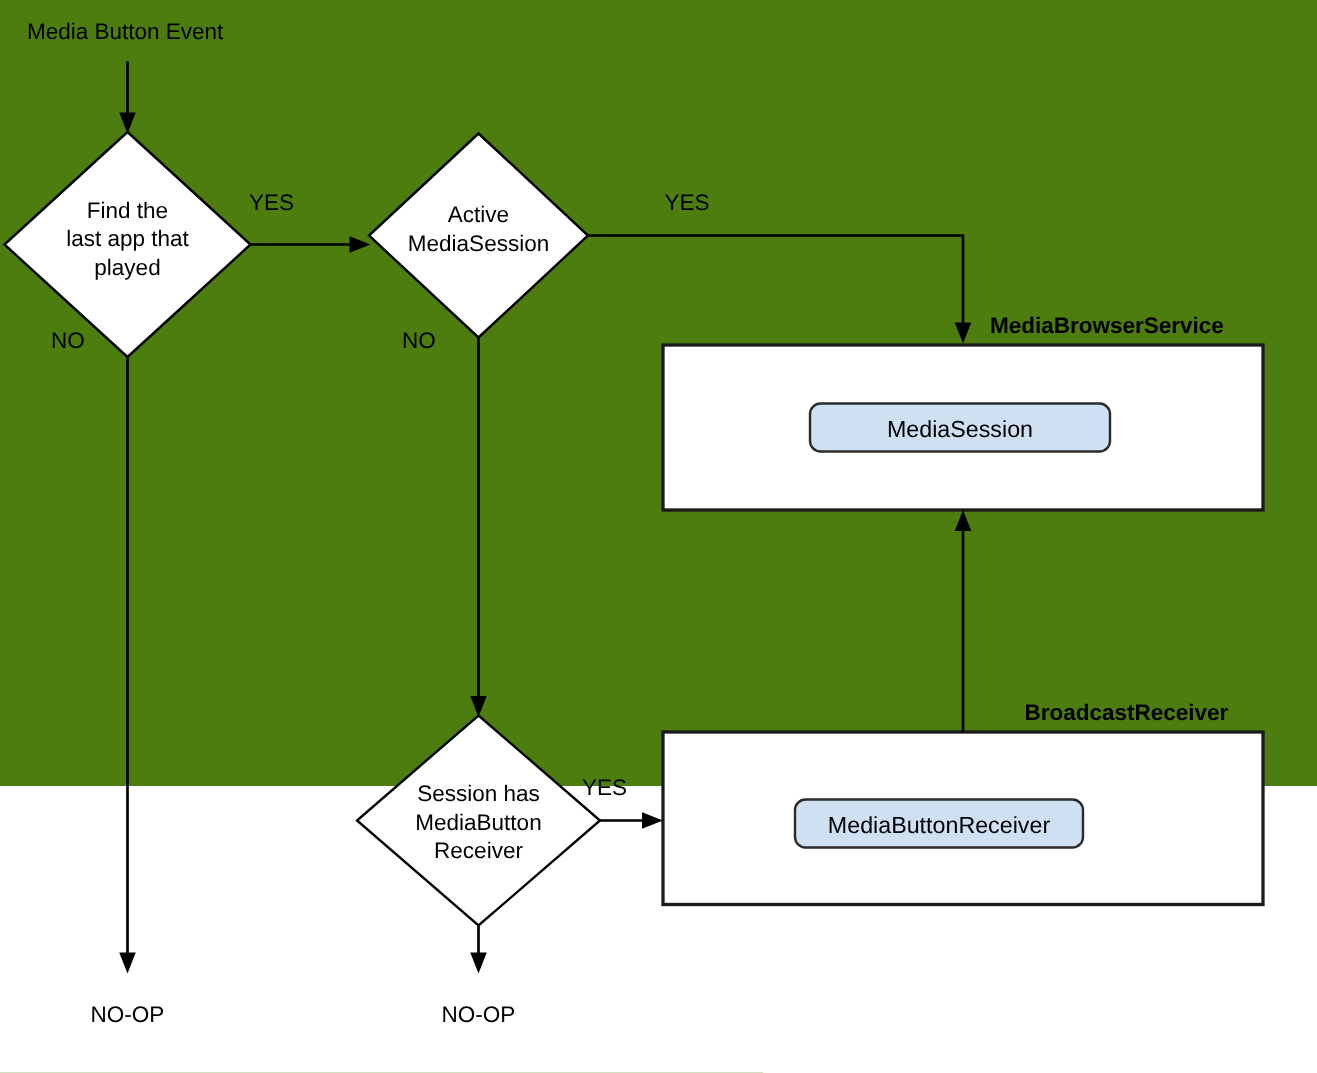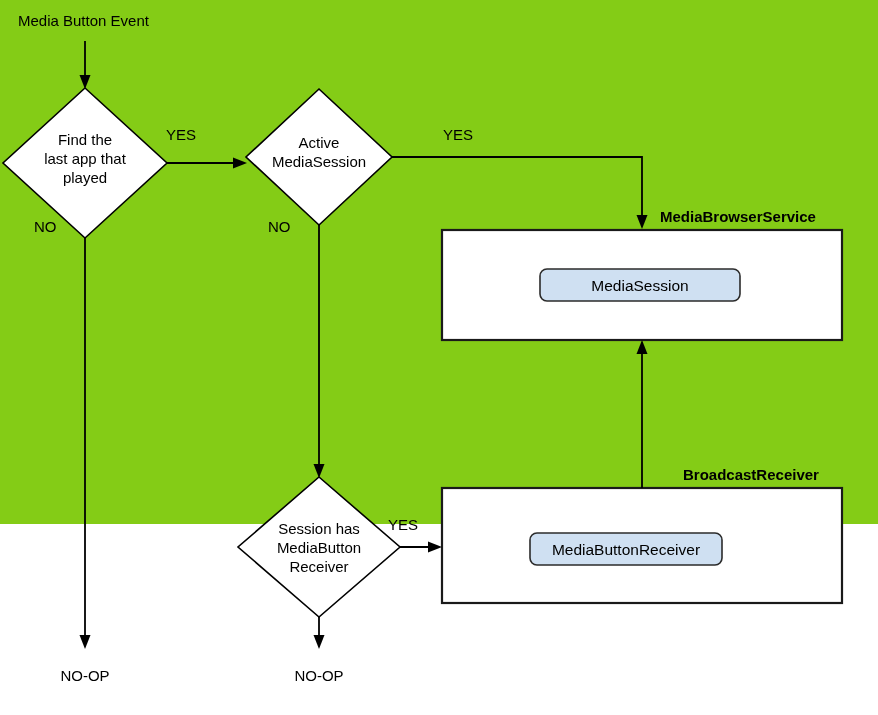--- a/index.html
+++ b/index.html
@@ -10,21 +10,21 @@
   body {
     width: 878px;
     height: 715px;
     font-family: "Liberation Sans", sans-serif;
     overflow: hidden;
   }
   #diagram-root {
     position: relative;
     width: 878px;
     height: 524px;
-    background: #84cc16;
+    background: #4d7c0f;
   }
   svg.flow {
     display: block;
     width: 878px;
     height: 715px;
   }
   .diamond {
     fill: #ffffff;
     stroke: #000000;
     stroke-width: 1.6;

